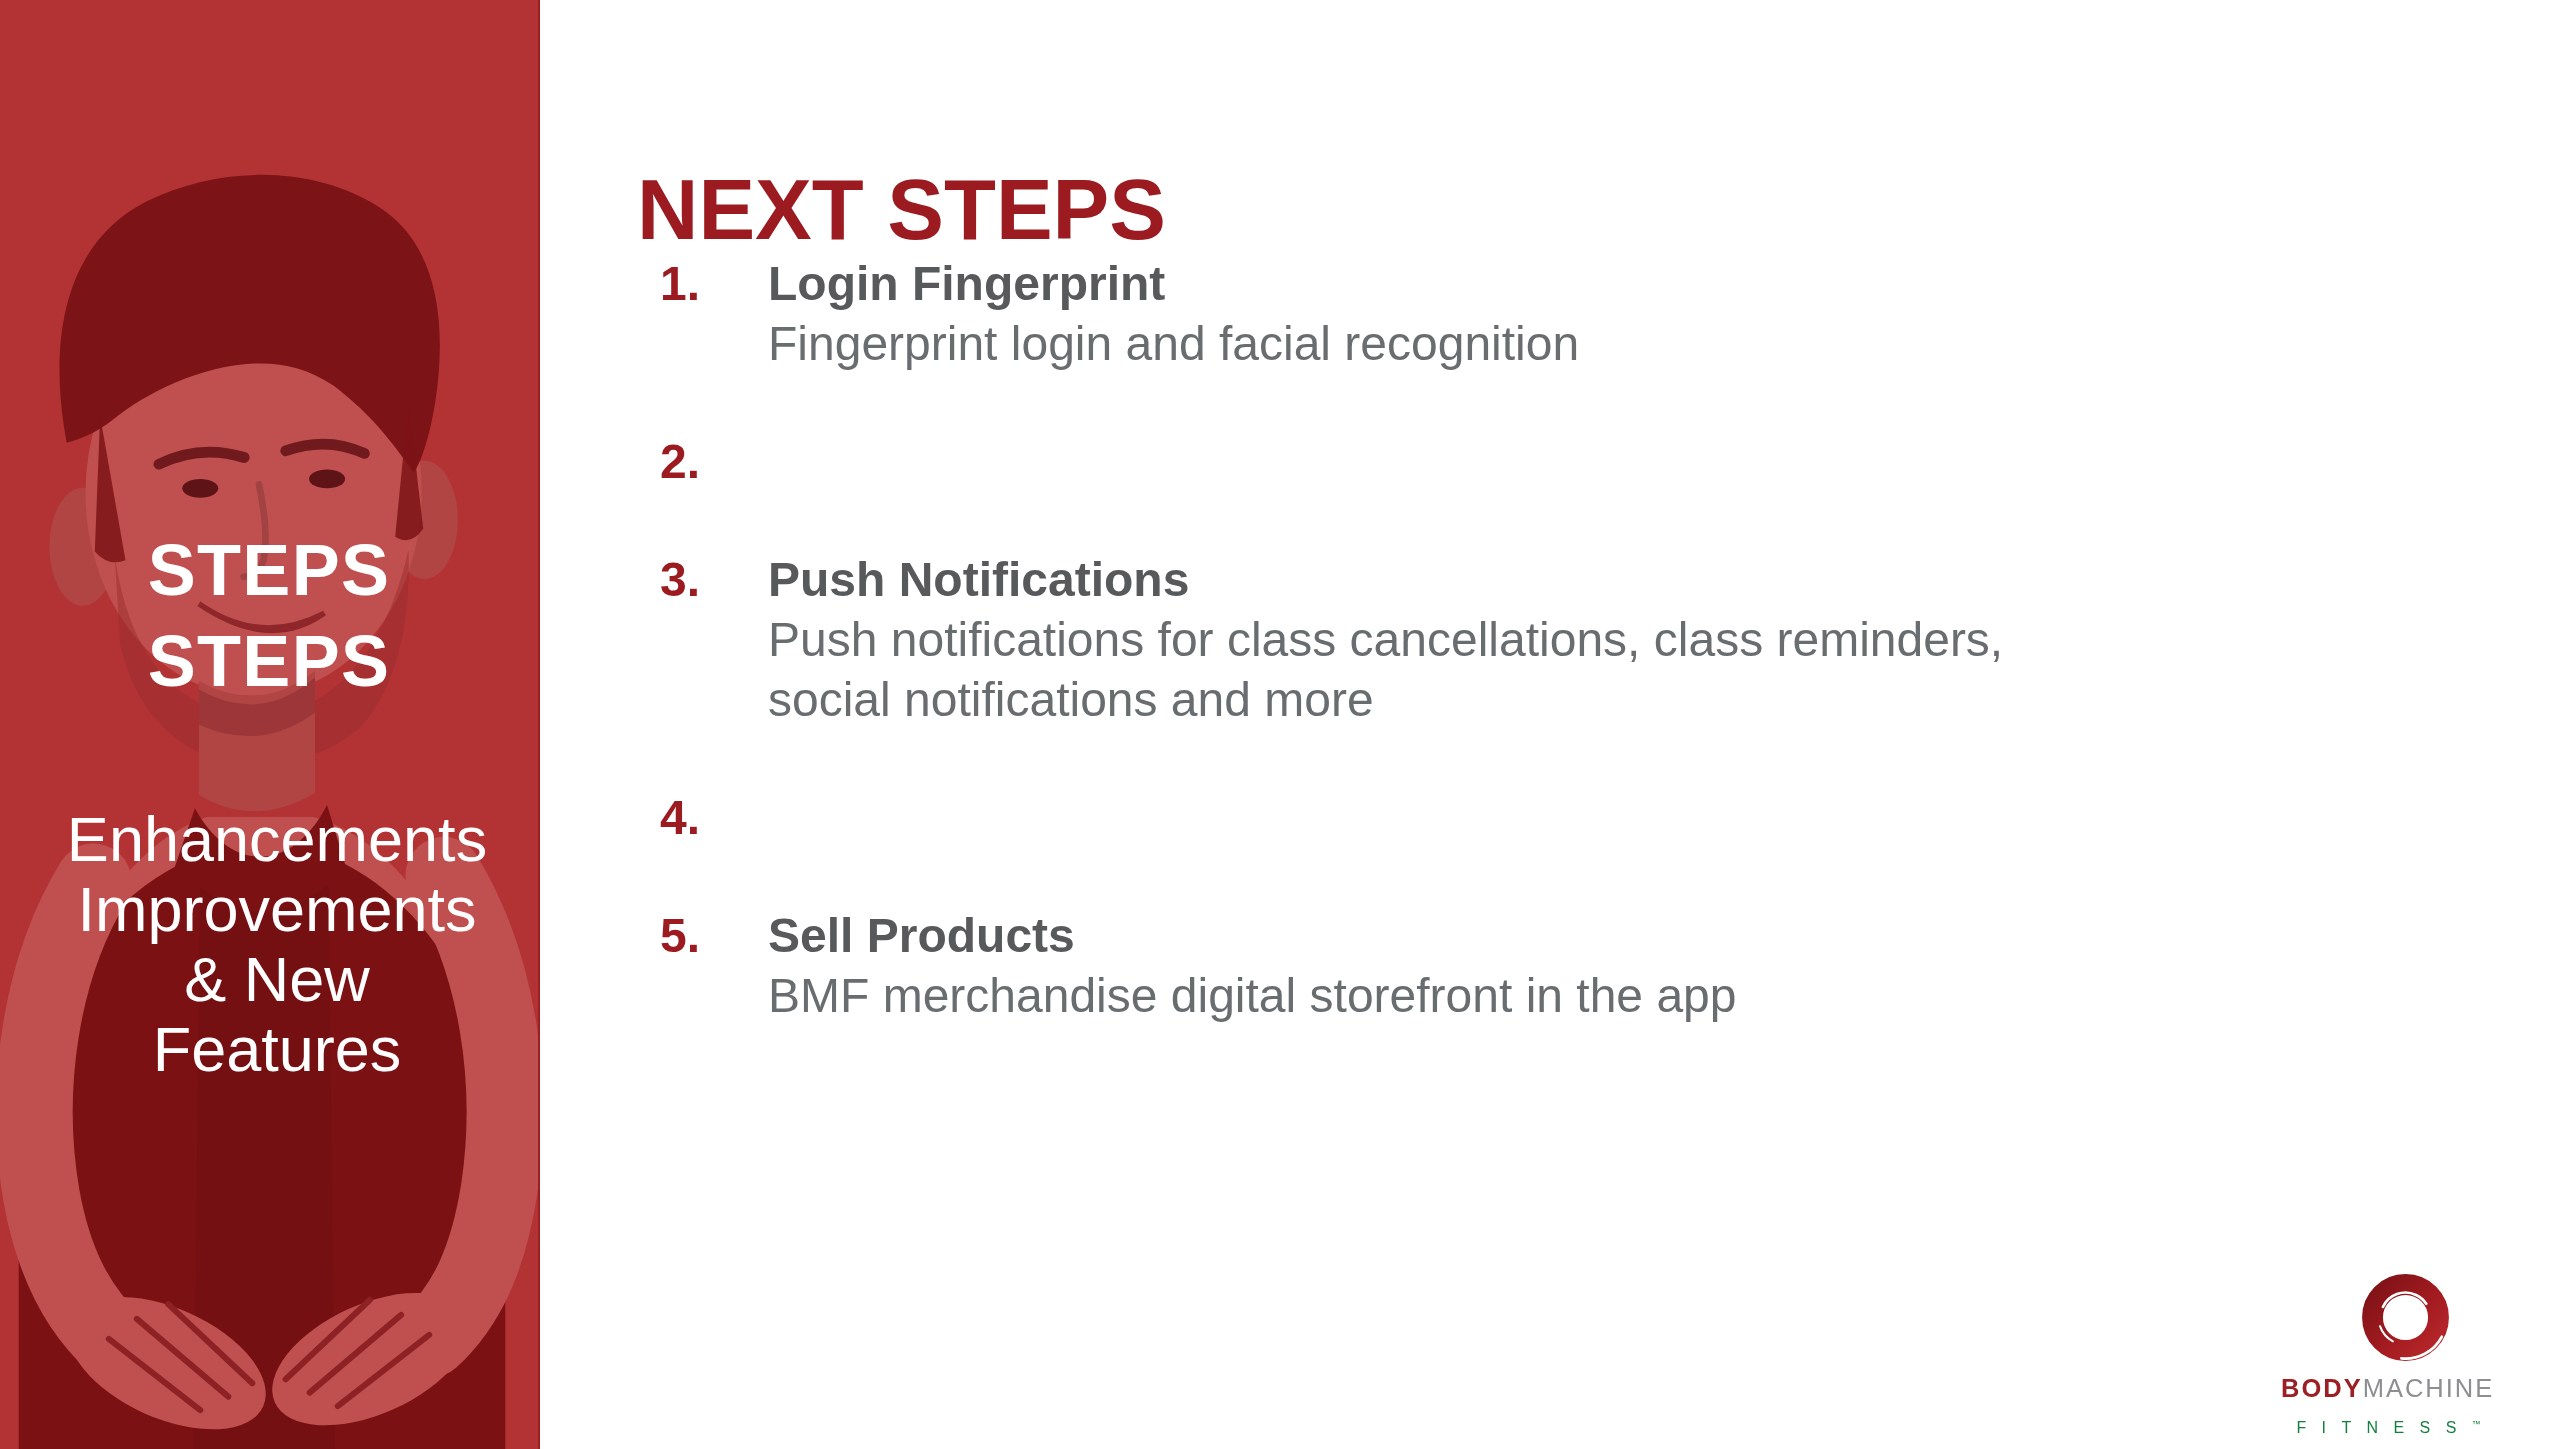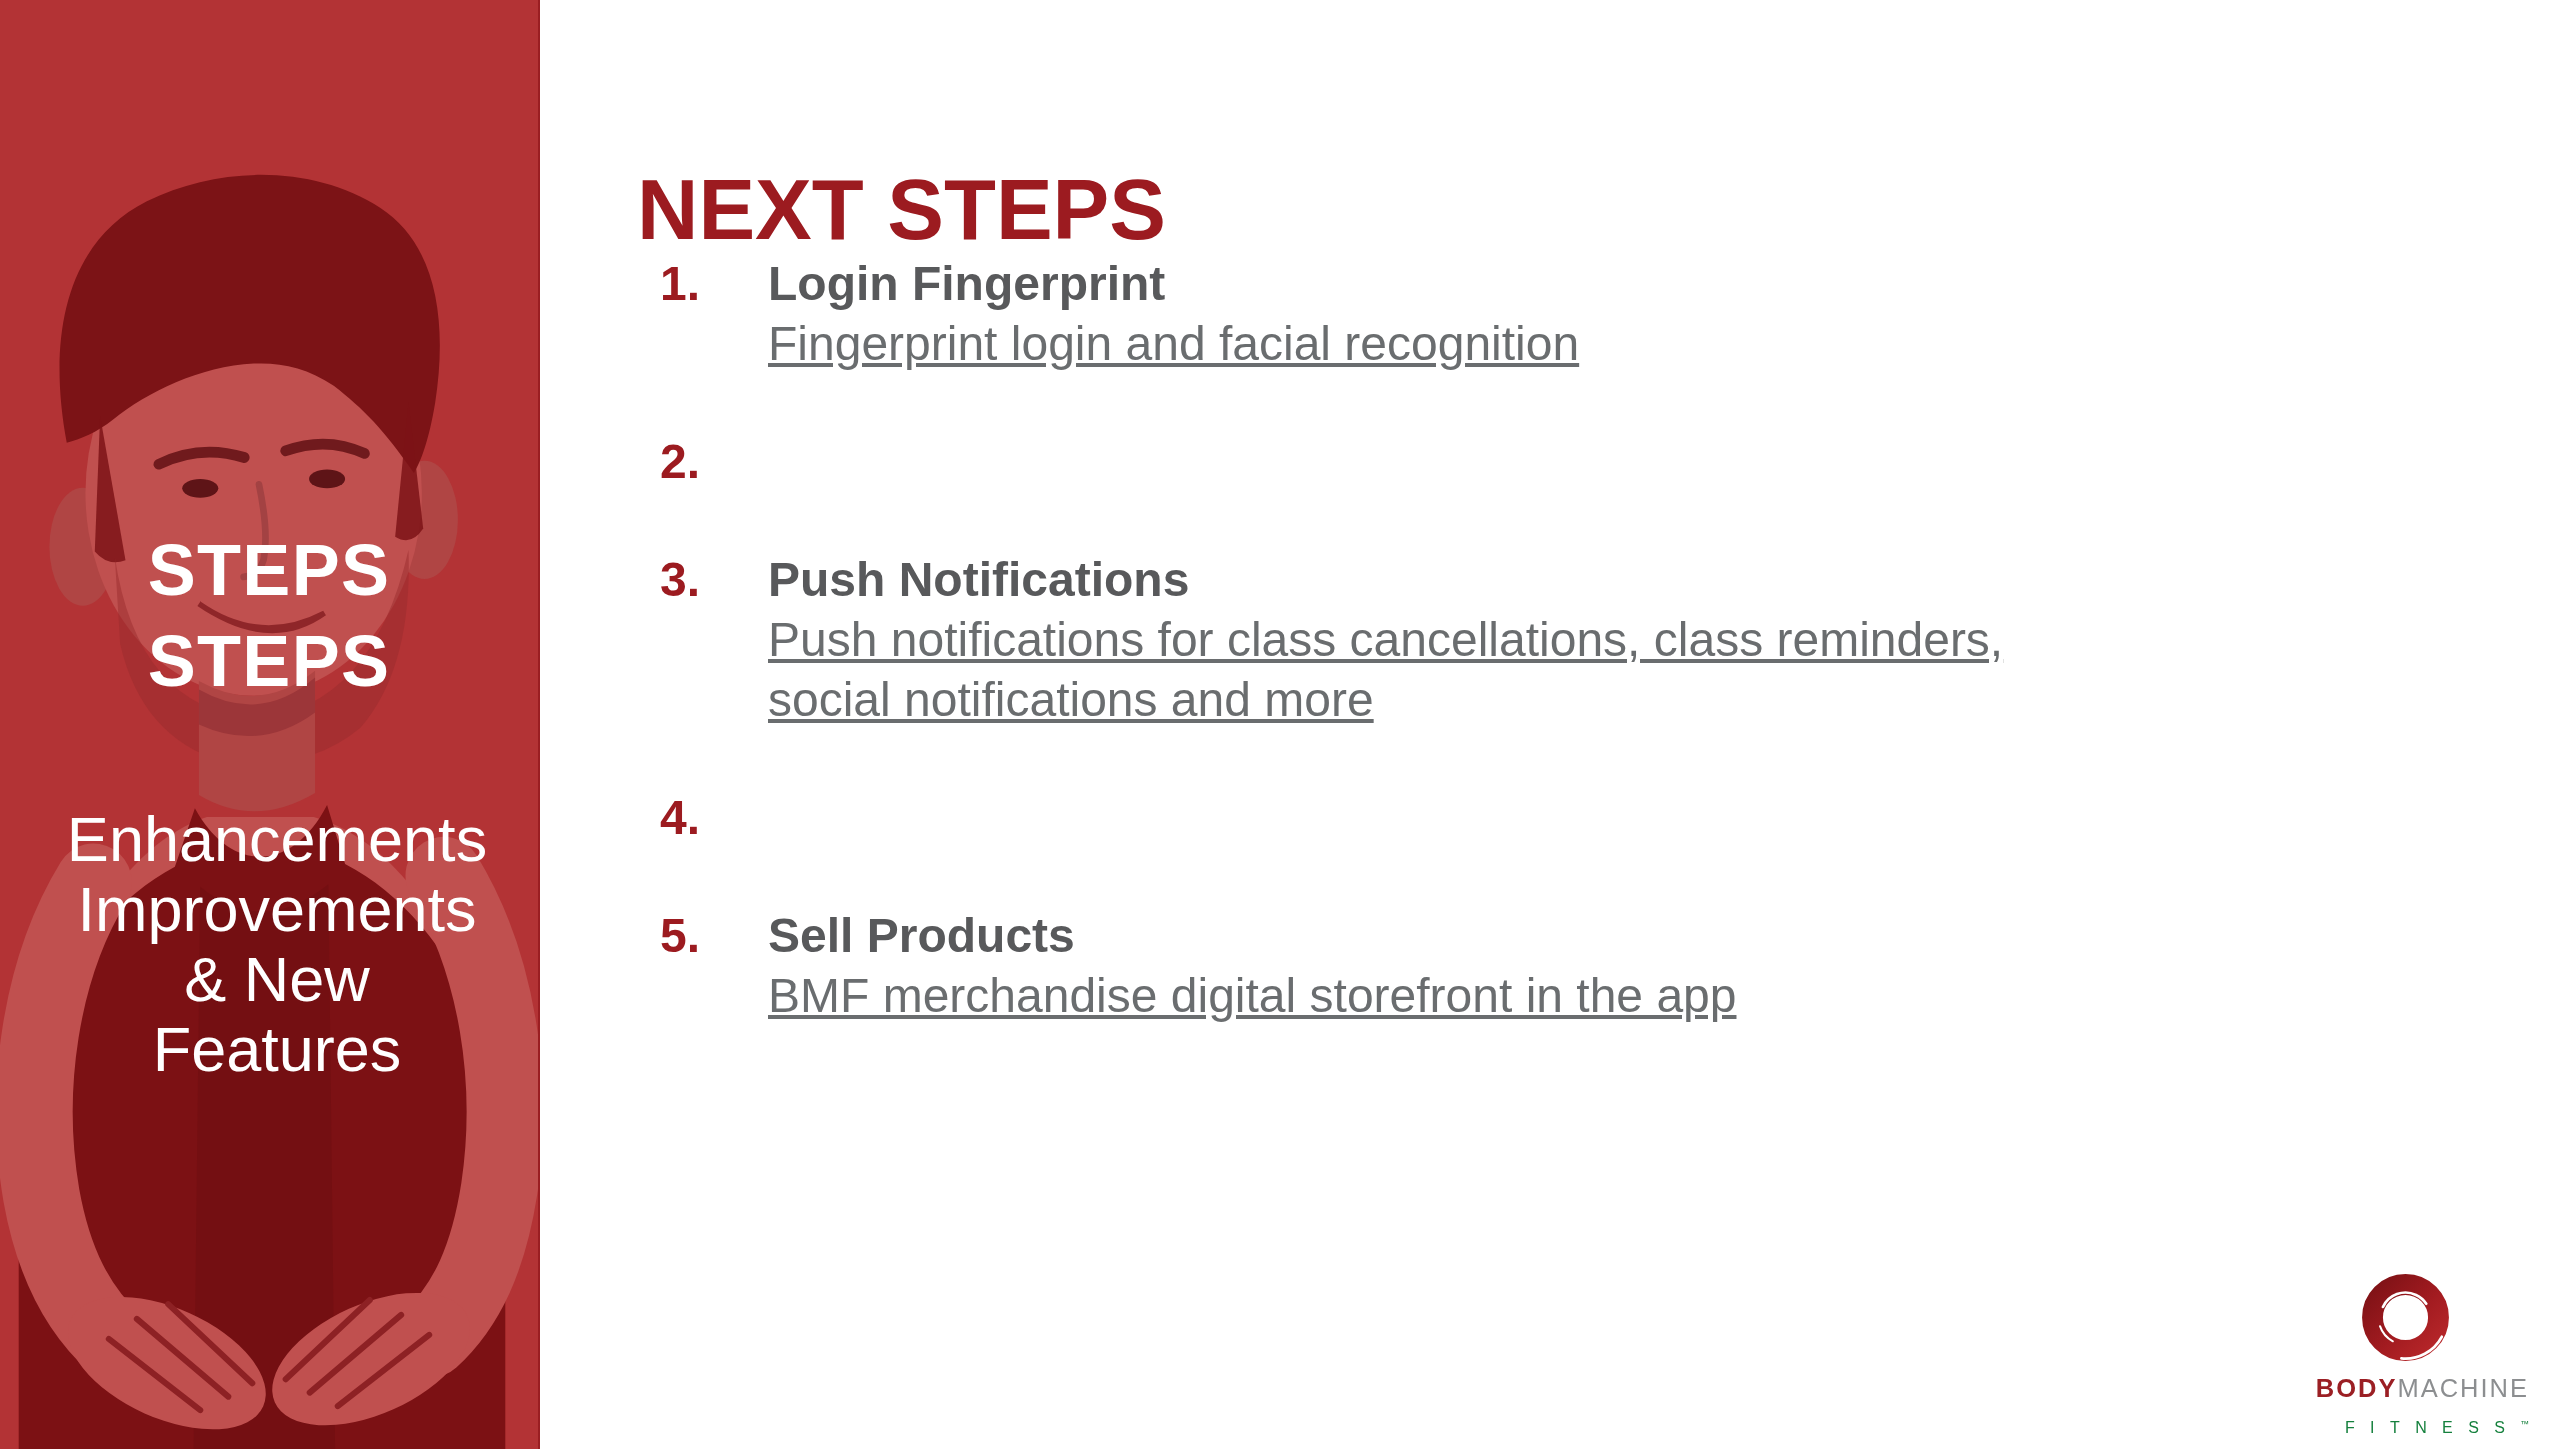--- a/index.html
+++ b/index.html
@@ -23,23 +23,23 @@
   }
   
   .page-title{
     position:absolute;left:637px;top:110px;
     font-size:85px;line-height:1;font-weight:700;color:#9c1b20;letter-spacing:0;
   }
   .steps{position:absolute;left:660px;top:254px;width:1878px;}
   .step{display:flex;margin-bottom:58px;font-size:48px;line-height:60px;}
   .step-num{flex:0 0 108px;width:108px;font-weight:700;color:#9c1b20;}
   .step-title{font-weight:700;color:#58595b;}
-  .step-desc{color:#6a6d6f;white-space:pre-line;text-decoration:underline;}
+  .step-desc{color:#6a6d6f;white-space:pre-line;}
   
-  .logo{position:absolute;left:2281px;top:1267px;width:248px;text-align:right;}
+  .logo{position:absolute;left:2281px;top:1267px;width:248px;text-align:left;}
   .logo-ring{display:block;margin:0 auto;}
   .logo-word{margin-top:6.7px;font-size:25.5px;line-height:27px;letter-spacing:2px;white-space:nowrap;}
   .logo-word .b{font-weight:700;color:#9b1f24;}
   .logo-word .m{font-weight:400;color:#8c8e90;}
   .logo-fitness{
     margin-top:14px;font-size:16px;line-height:17.4px;color:#15803d;
     letter-spacing:15.4px;text-indent:15.4px;white-space:nowrap;font-weight:400;
   }
   .logo-fitness .tm{font-size:8.7px;vertical-align:super;letter-spacing:0;}
 </style>

